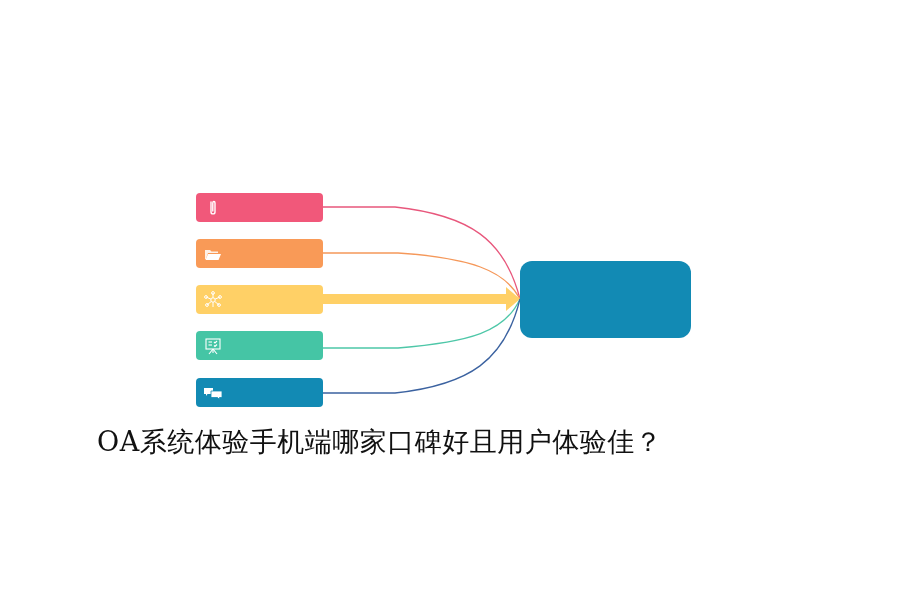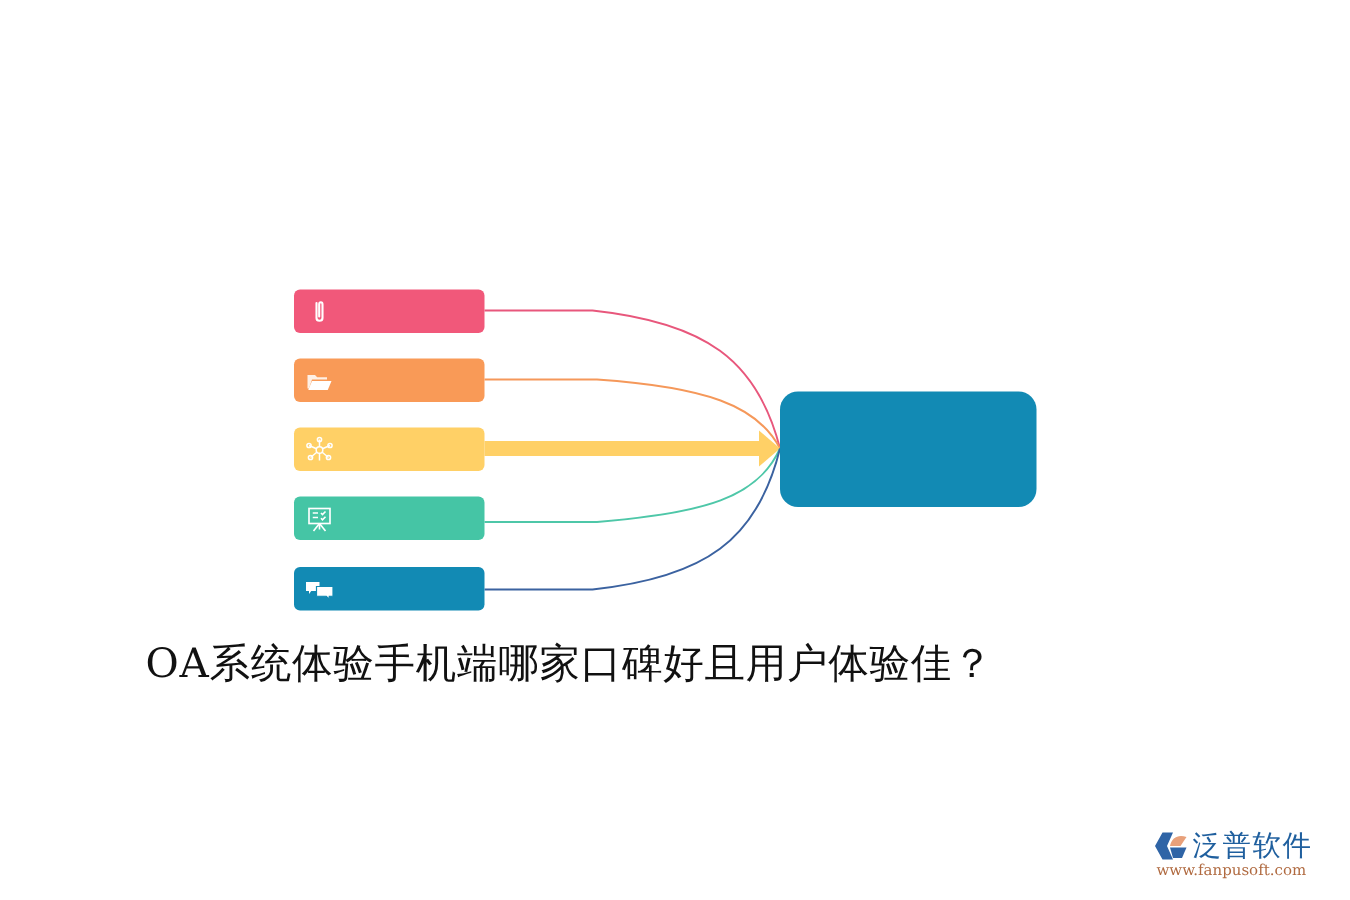--- a/index.html
+++ b/index.html
@@ -87,23 +87,14 @@
     </svg>
     <span></span>
   </div>
 
   <div class="center-node" style="background:#128ab4;">
     <span></span>
   </div>
 
   <div class="title">OA系统体验手机端哪家口碑好且用户体验佳？</div>
 
-  <div class="logo">
-    <svg class="mark" viewBox="0 0 24 20">
-      <polygon points="6,1 13,1 9,10 13,19 6,19 1,10" fill="#2f64a6"></polygon>
-      <path d="M11,10 C12,4 17,2 22,4 L18,10 Z" fill="#e8a07a"></path>
-      <path d="M11,11 L22,11 L19,18 L13,18 Z" fill="#2f64a6"></path>
-    </svg>
-    <span class="cn">泛普软件</span>
-    <span class="url">www.fanpusoft.com</span>
-  </div>
 
 </div>
 
 </body></html>

